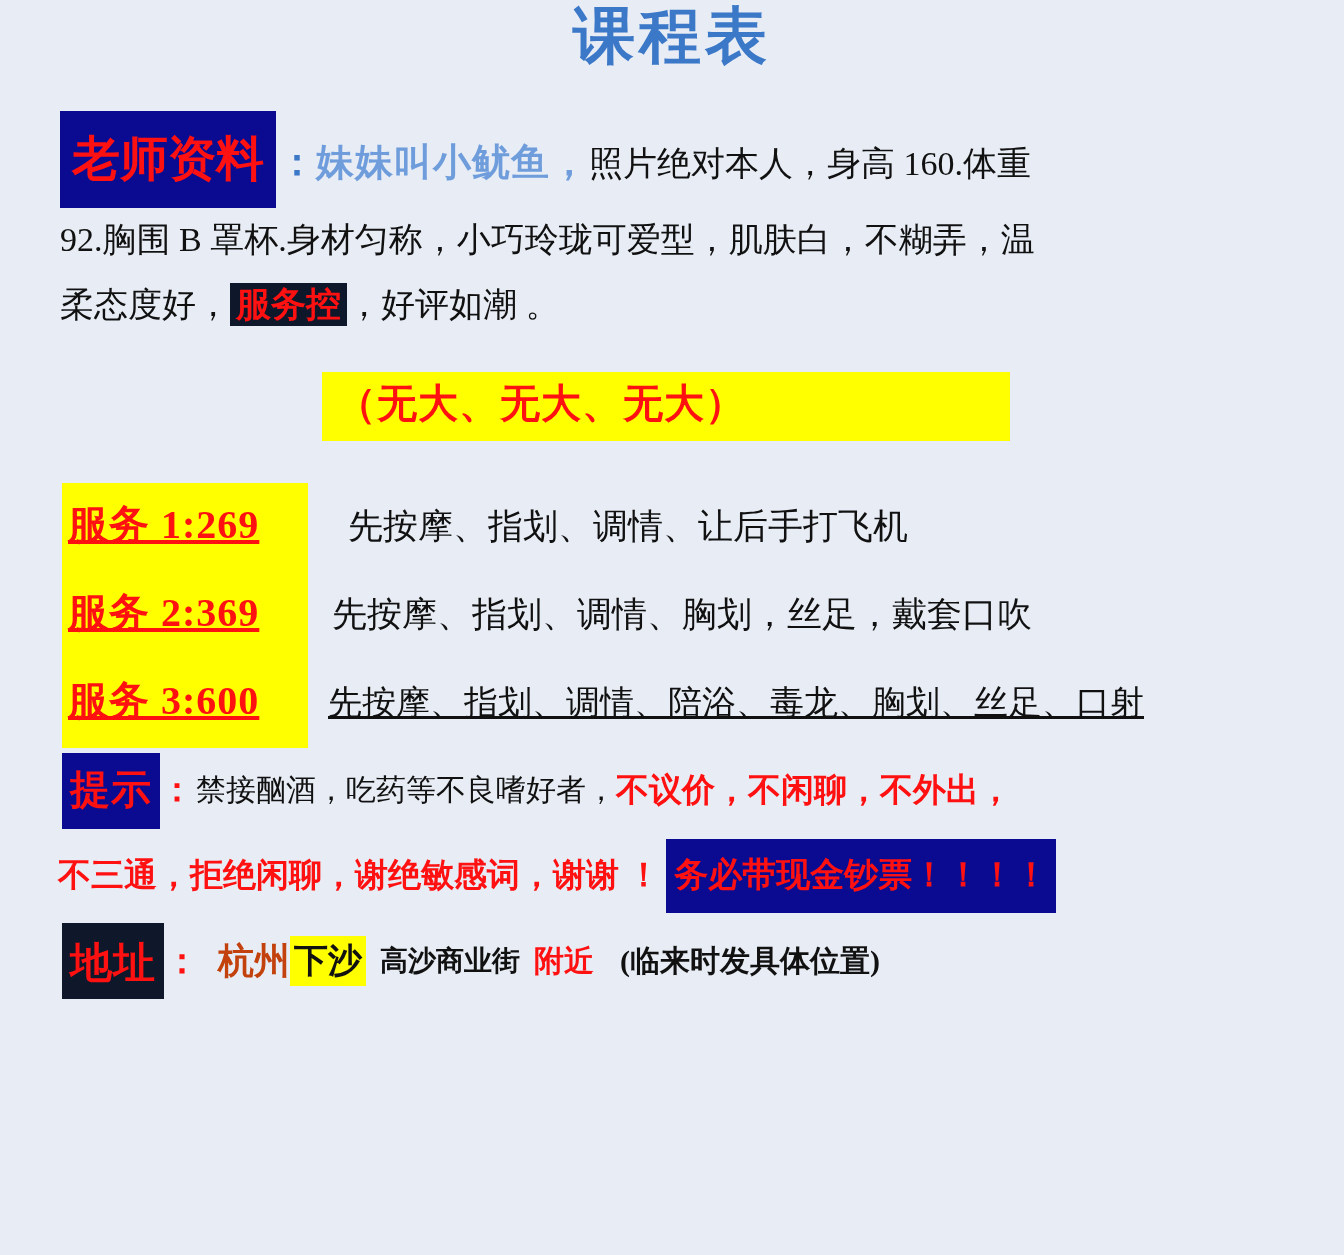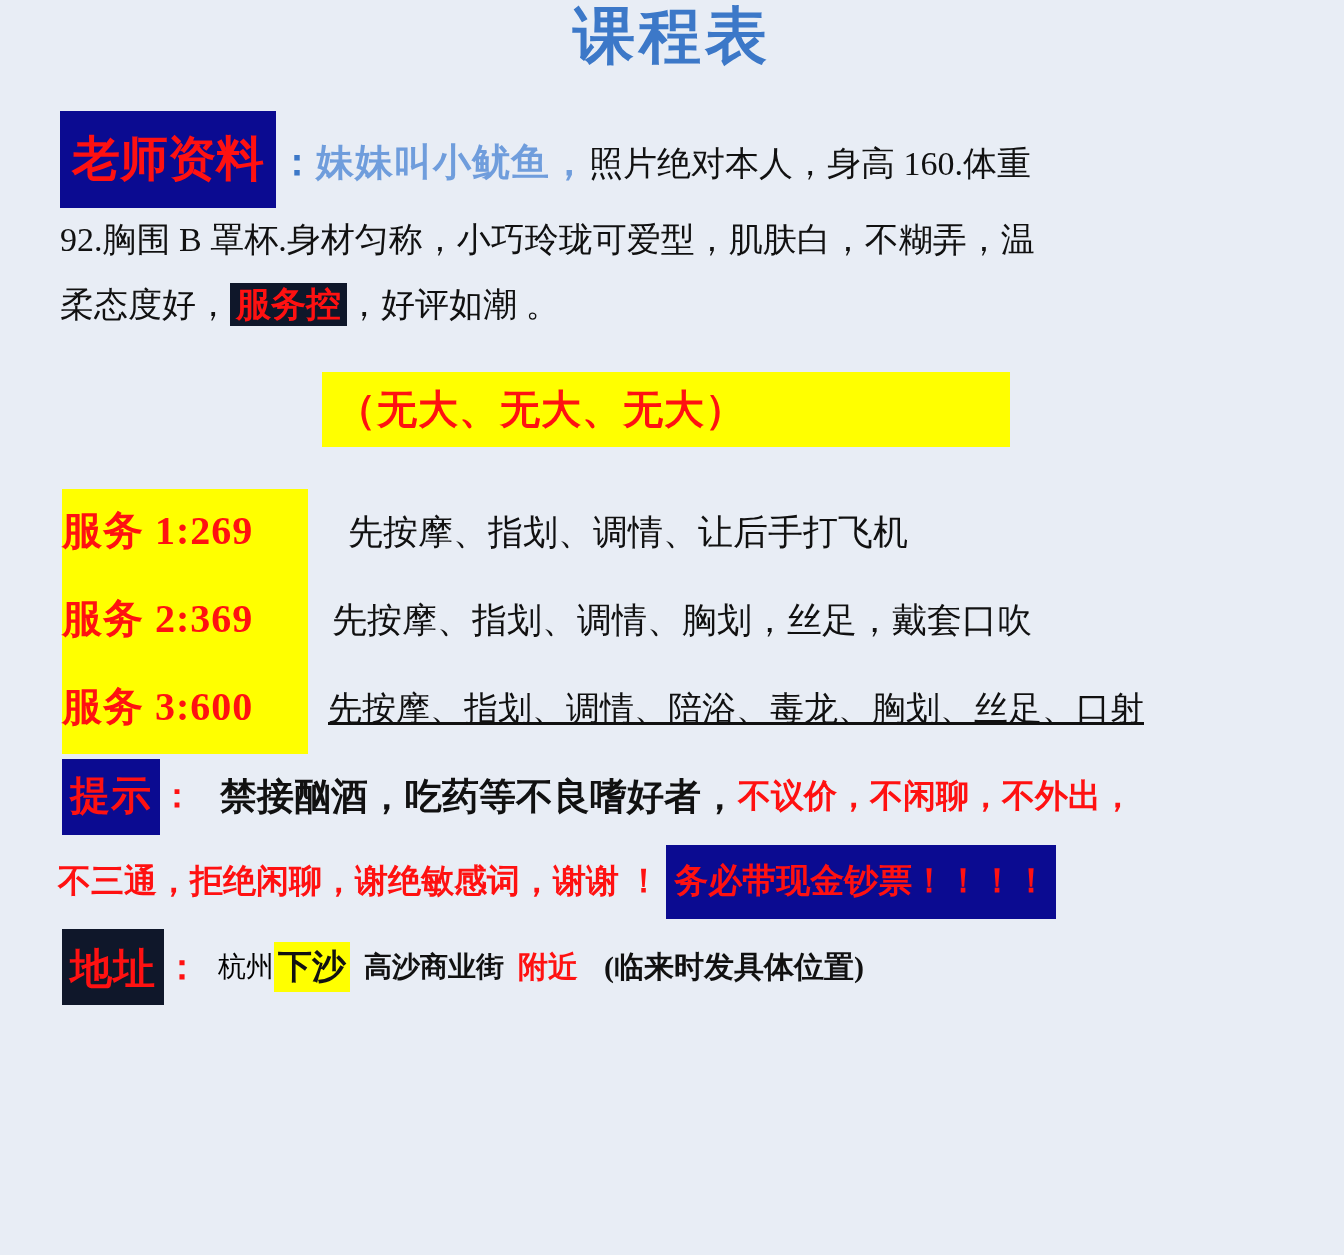--- a/index.html
+++ b/index.html
@@ -95,21 +95,21 @@
     font-size: 42px;
     padding: 8px 14px 10px 18px;
     letter-spacing: 2px;
     white-space: nowrap;
   }
   .fee-value {
     background: #ffff00;
     color: #ff1111;
     font-weight: bold;
     font-size: 40px;
-    padding: 10px 20px 10px 14px;
+    padding: 4px 20px 10px 14px;
     letter-spacing: 1px;
     white-space: nowrap;
     flex: 1;
   }
 
   
   .services {
     margin-top: 42px;
     position: relative;
   }
@@ -129,23 +129,25 @@
   }
   .svc-name {
     position: relative;
     z-index: 2;
     width: 252px;
     margin-left: 62px;
     color: #ff1111;
     font-weight: bold;
     font-size: 40px;
     padding-top: 14px;
+    padding-left: 6px;
     box-sizing: border-box;
     letter-spacing: 1px;
     white-space: nowrap;
+    text-decoration: underline;
   }
   .svc-desc {
     position: relative;
     z-index: 2;
     color: #111;
     font-size: 35px;
     padding-top: 16px;
     padding-left: 34px;
     white-space: nowrap;
   }
@@ -172,23 +174,22 @@
     letter-spacing: 1px;
   }
   .notice-colon {
     color: #ff1111;
     font-weight: bold;
     font-size: 34px;
     margin-right: 2px;
   }
   .notice-black {
     color: #111;
-    font-size: 37px;
-    font-weight: bold;
-    margin-left: 24px;
+    font-size: 30px;
+    font-weight: normal;
   }
   .notice-red {
     color: #ff1111;
     font-size: 33px;
     font-weight: bold;
   }
   .notice-line2 {
     display: flex;
     align-items: center;
     margin-top: 10px;
@@ -220,23 +221,23 @@
     padding: 12px 8px 8px 8px;
     letter-spacing: 1px;
   }
   .addr-colon {
     color: #ff1111;
     font-weight: bold;
     font-size: 36px;
     margin-right: 18px;
   }
   .addr-city {
-    color: #000000;
-    font-weight: normal;
-    font-size: 28px;
+    color: #c2410c;
+    font-weight: bold;
+    font-size: 36px;
   }
   .addr-district {
     background: #ffff00;
     color: #111;
     font-weight: bold;
     font-size: 34px;
     padding: 2px 4px;
   }
   .addr-street {
     color: #111;

